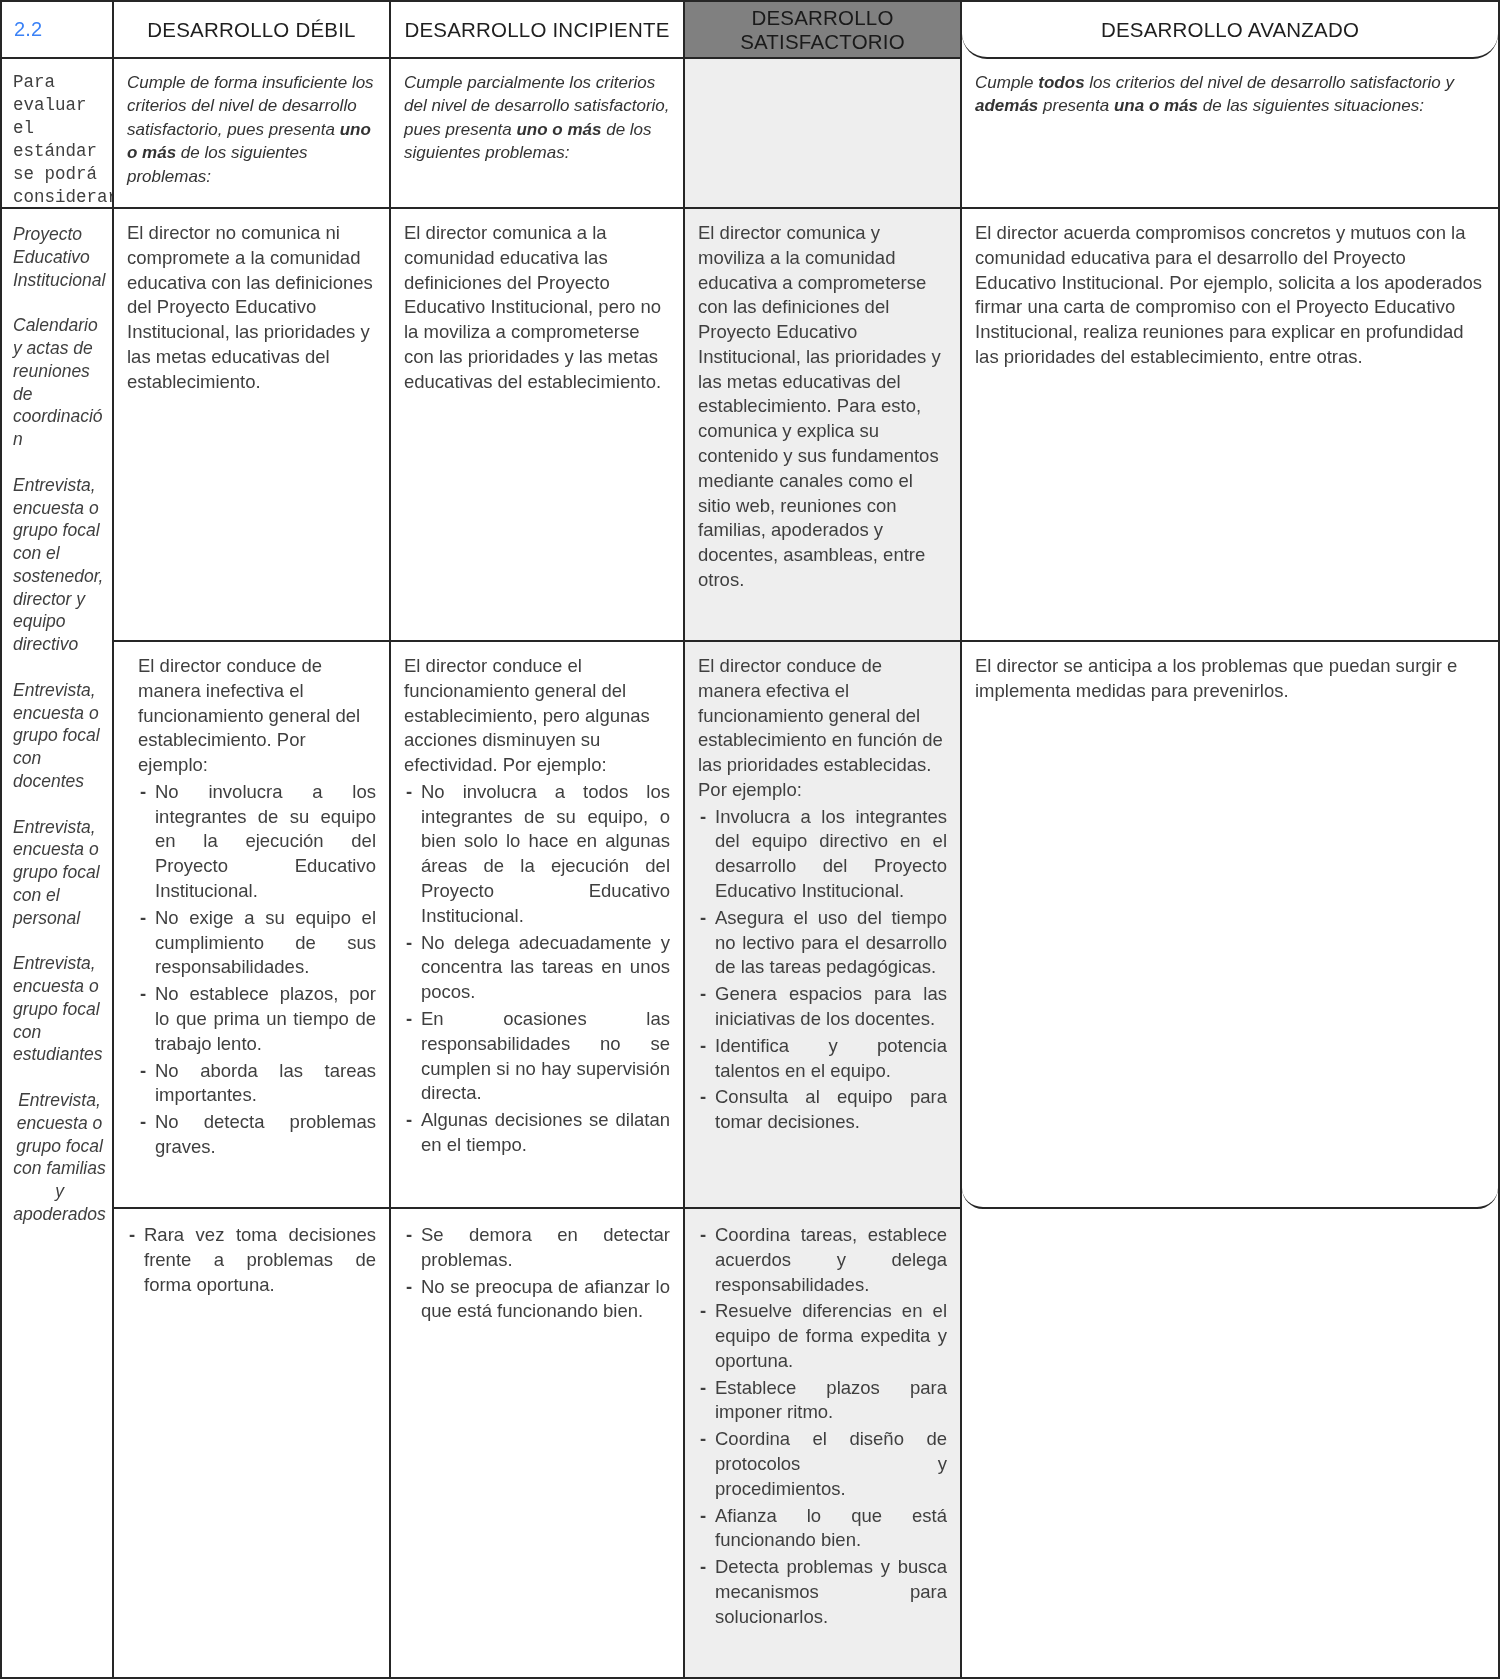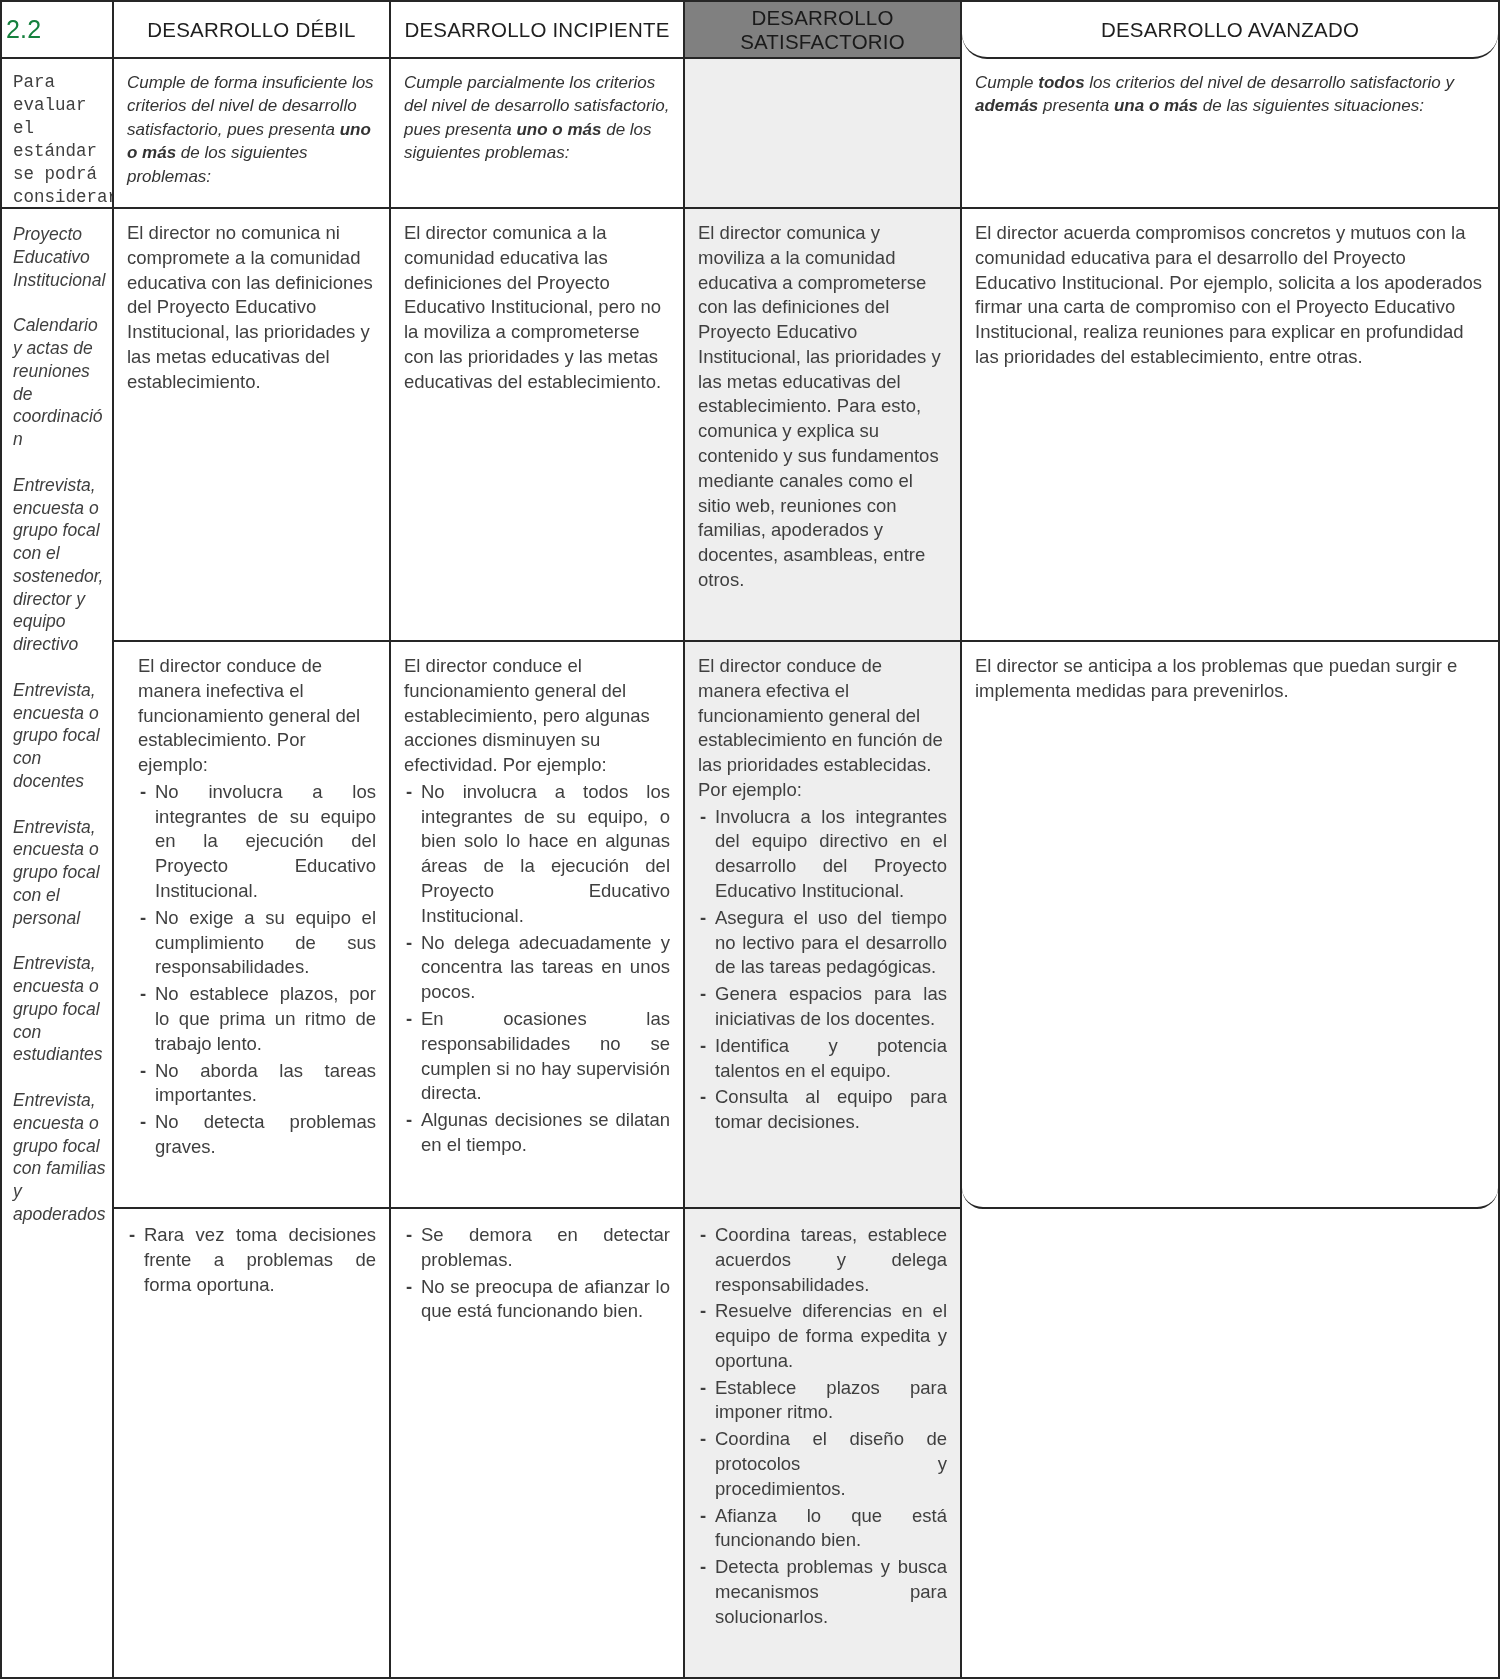--- a/index.html
+++ b/index.html
@@ -32,23 +32,23 @@
     align-items: center;
     justify-content: center;
     font-size: 20.5px;
     letter-spacing: 0.2px;
     color: #1f1f1f;
     padding: 4px 6px;
     text-align: center;
   }
   .hcell.code {
     justify-content: flex-start;
-    padding-left: 4px;
-    font-size: 25px;
-    color: #15803d;
+    padding-left: 12px;
+    font-size: 20px;
+    color: #3b82f6;
   }
   .hcell.ghead { background: #808080; color: #1a1a1a; }
 
   
   .gray { background: #eeeeee; }
 
   
   .intro {
     font-style: italic;
     font-size: 17px;
@@ -60,21 +60,21 @@
   
   .leftnote {
     font-size: 17.5px;
     line-height: 1.32;
     color: #3f3f3f;
     padding: 12px 8px 8px 11px;
     font-family: Liberation Mono, monospace;
   }
   .sources { padding: 14px 6px 10px 11px; font-size: 17.5px; line-height: 1.3; }
   .source-item { margin-bottom: 23px; word-wrap: break-word; font-style: italic; }
-  .source-item:last-child { margin-bottom: 13px; }
+  .source-item:last-child { margin-bottom: 13px; text-align: center; }
 
   
   .body-cell { font-size: 18.5px; line-height: 1.34; color: #3f3f3f; }
   .para { margin-bottom: 2px; }
   .bullet { display: flex; margin-top: 2px; }
   .dash {
     flex: 0 0 17px;
     font-weight: 600;
     color: #3f3f3f;
     padding-left: 2px;
@@ -126,21 +126,21 @@
       <div class="bullet">
         <span class="dash">-</span>
         <span class="bullet-text">No involucra a los integrantes de su equipo en la ejecución del Proyecto Educativo Institucional.</span>
       </div>
       <div class="bullet">
         <span class="dash">-</span>
         <span class="bullet-text">No exige a su equipo el cumplimiento de sus responsabilidades.</span>
       </div>
       <div class="bullet">
         <span class="dash">-</span>
-        <span class="bullet-text">No establece plazos, por lo que prima un ritmo de trabajo lento.</span>
+        <span class="bullet-text">No establece plazos, por lo que prima un tiempo de trabajo lento.</span>
       </div>
       <div class="bullet">
         <span class="dash">-</span>
         <span class="bullet-text">No aborda las tareas importantes.</span>
       </div>
       <div class="bullet">
         <span class="dash">-</span>
         <span class="bullet-text">No detecta problemas graves.</span>
       </div>
     </div>

